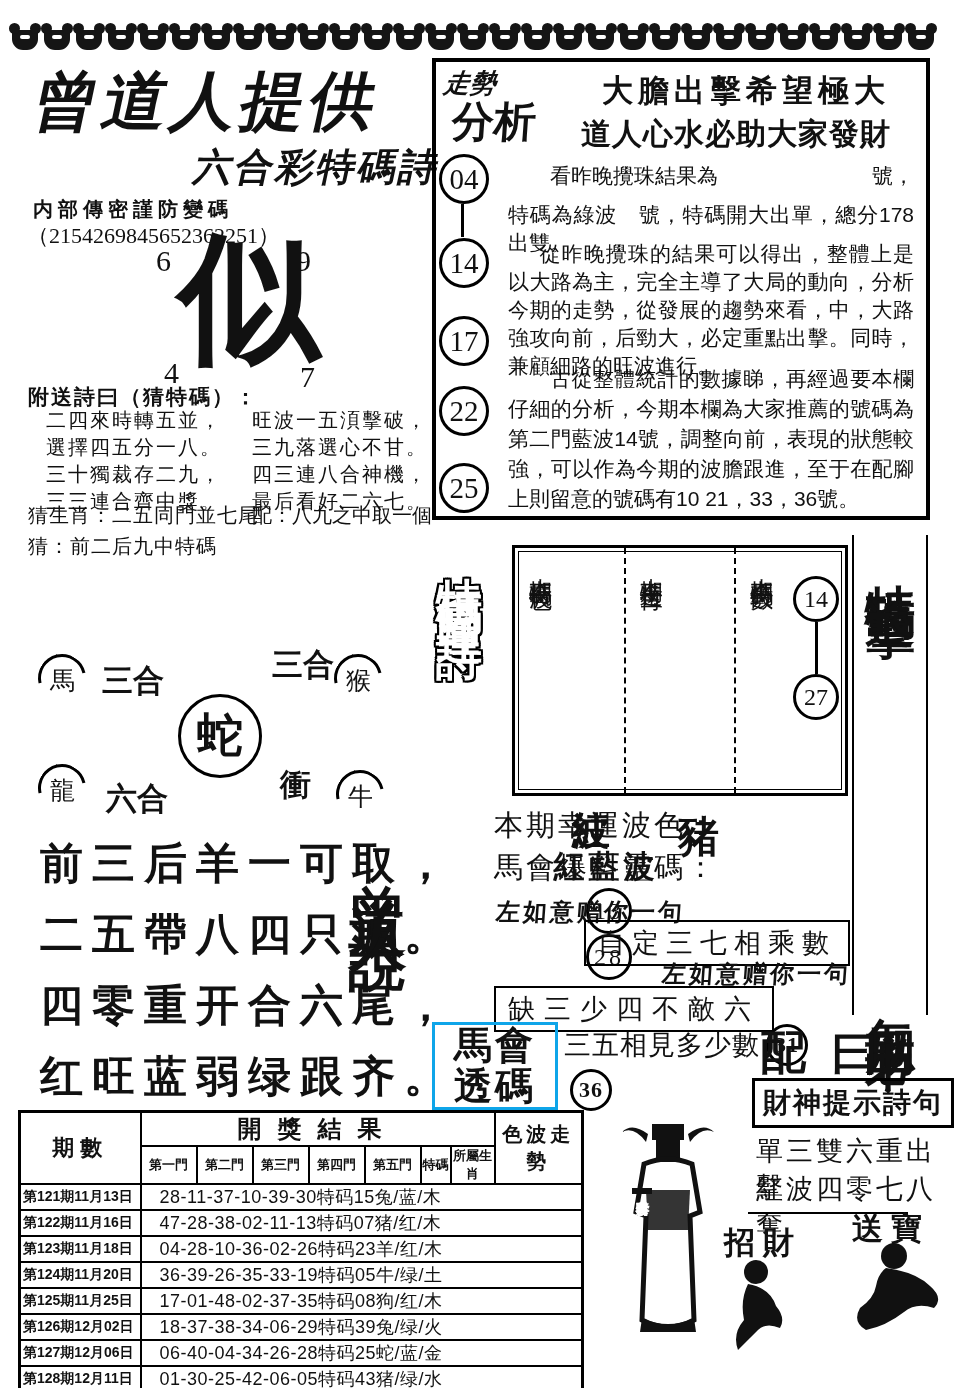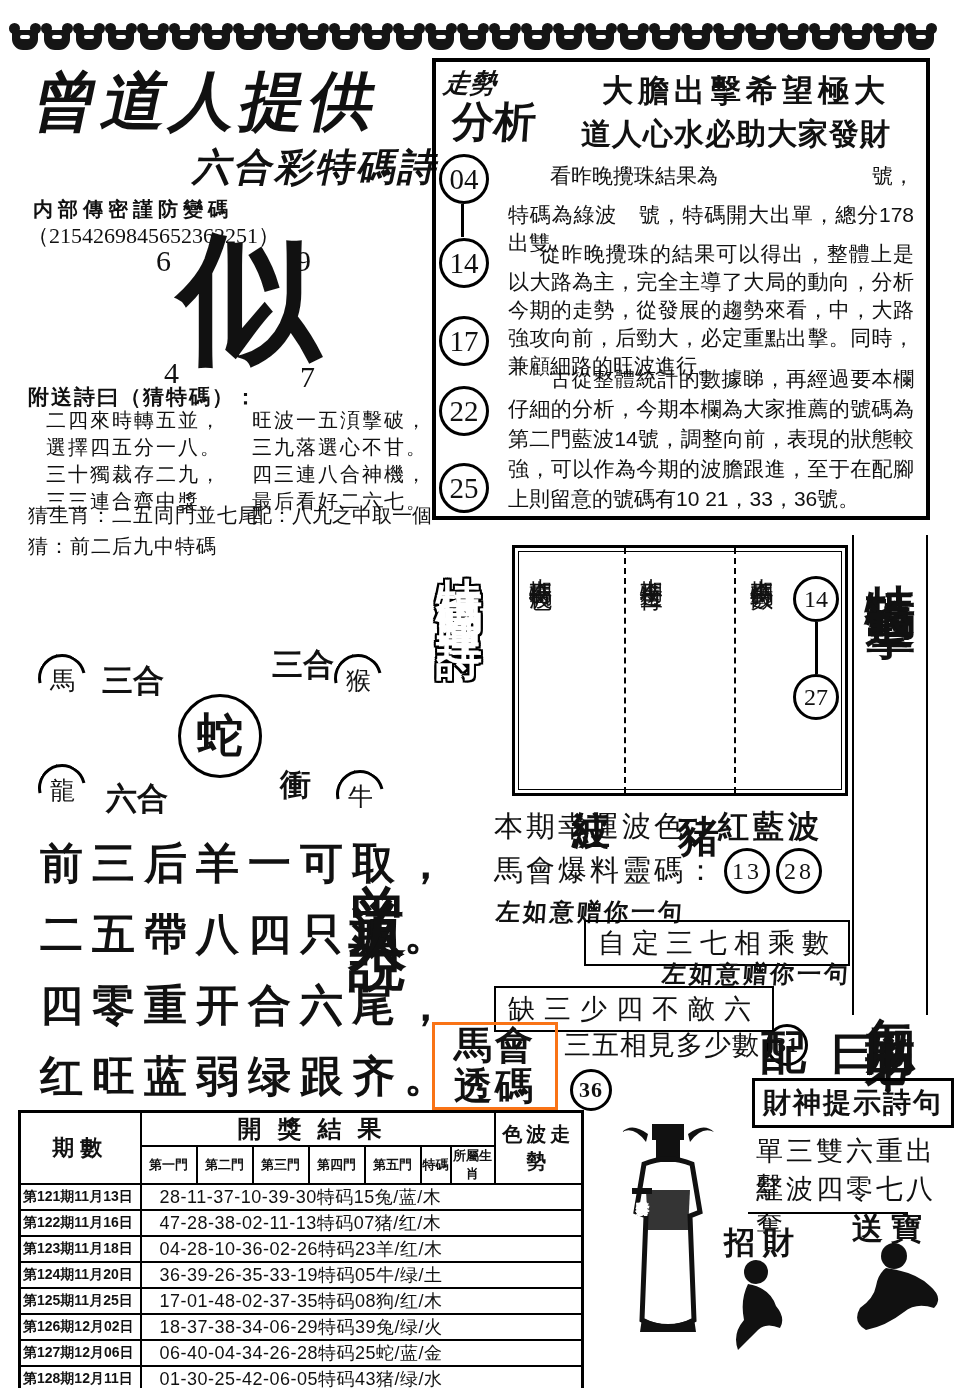--- a/index.html
+++ b/index.html
@@ -73,29 +73,29 @@
   .rcol{flex:1;position:relative;border-right:2px dashed #000;}
   .rcol:last-child{border-right:none;}
   .rlabel{position:absolute;left:10px;top:12px;writing-mode:vertical-lr;text-orientation:upright;
       font-size:23px;letter-spacing:2px;}
   .rval{position:absolute;right:8px;bottom:12px;writing-mode:vertical-rl;text-orientation:upright;
       font-size:38px;font-weight:bold;}
   #rcol3-circles{position:absolute;right:6px;top:28px;display:flex;flex-direction:column;align-items:center;}
   .ccircle{width:40px;height:40px;border:3px solid #000;border-radius:50%;display:flex;align-items:center;
       justify-content:center;font-size:24px;background:#fff;}
   #rcol3-line{width:3px;height:52px;background:#000;}
-  .lucky-row{position:absolute;left:494px;font-size:29px;letter-spacing:3px;display:flex;align-items:center;}
+  .lucky-row{position:absolute;left:494px;font-size:29px;letter-spacing:3px;display:flex;align-items:center;flex-direction:column;}
   #lucky-row1{top:806px;} #lucky-row1 b{font-size:31px;letter-spacing:4px;}
   #lucky-row2{top:848px;} #lucky-row2 .ccircle{margin-left:6px;font-weight:normal;}
   .gift{position:absolute;font-size:24px;font-weight:bold;letter-spacing:3px;transform:skewX(-4deg);}
   #gift1{left:496px;top:896px;} #gift2{left:662px;top:958px;}
   .boxed{position:absolute;border:2px solid #000;padding:3px 12px;font-size:27px;letter-spacing:7px;}
   #boxed1{left:584px;top:920px;} #boxed2{left:494px;top:986px;letter-spacing:9px;}
   
-  #club-box{left:432px;top:1022px;width:120px;height:82px;border:3px solid #f97316;display:flex;flex-direction:column;
+  #club-box{left:432px;top:1022px;width:120px;height:82px;border:3px solid #0ea5e9;display:flex;flex-direction:column;
       align-items:center;justify-content:center;font-size:38px;font-weight:bold;line-height:41px;letter-spacing:3px;}
   #club-lines{left:564px;top:1024px;display:flex;flex-direction:column;gap:3px;}
   .club-line{display:flex;align-items:center;font-size:27px;letter-spacing:1px;}
   .club-line .ccircle{width:36px;height:36px;margin-left:6px;font-weight:bold;font-size:22px;}
   
   #chase-l{left:852px;top:535px;width:2px;height:480px;background:#000;}
   #chase-r{left:926px;top:535px;width:2px;height:480px;background:#000;}
   #chase-text{left:858px;top:544px;width:66px;height:466px;display:flex;flex-direction:column;
       justify-content:space-between;align-items:center;}
   #chase-text div{writing-mode:vertical-rl;text-orientation:upright;font-size:50px;font-weight:bold;letter-spacing:8px;}

